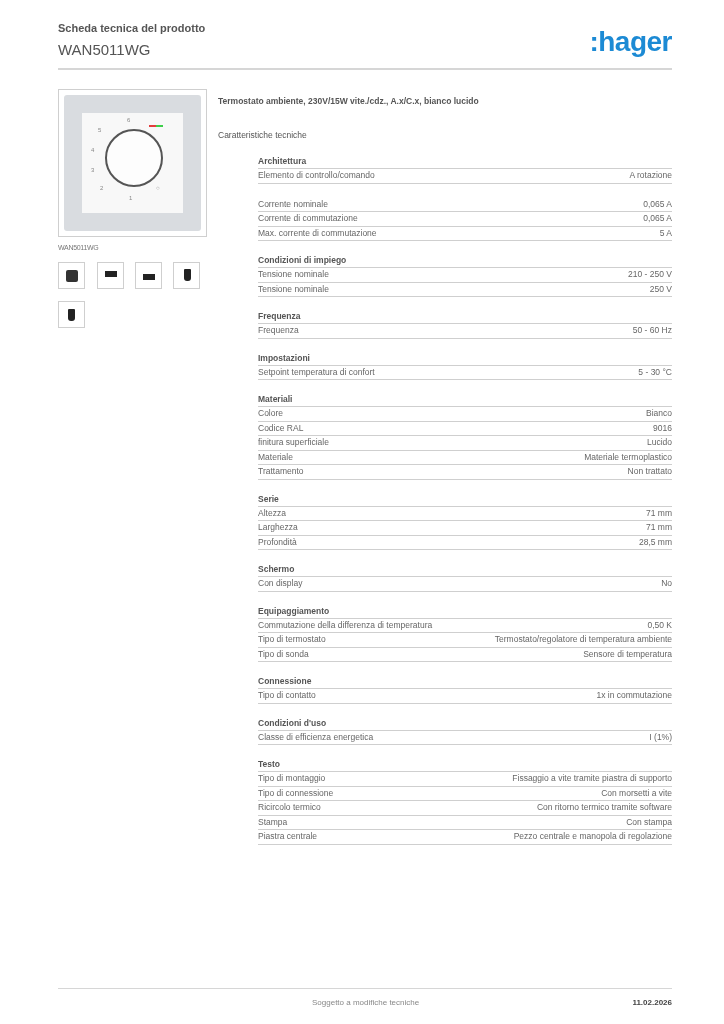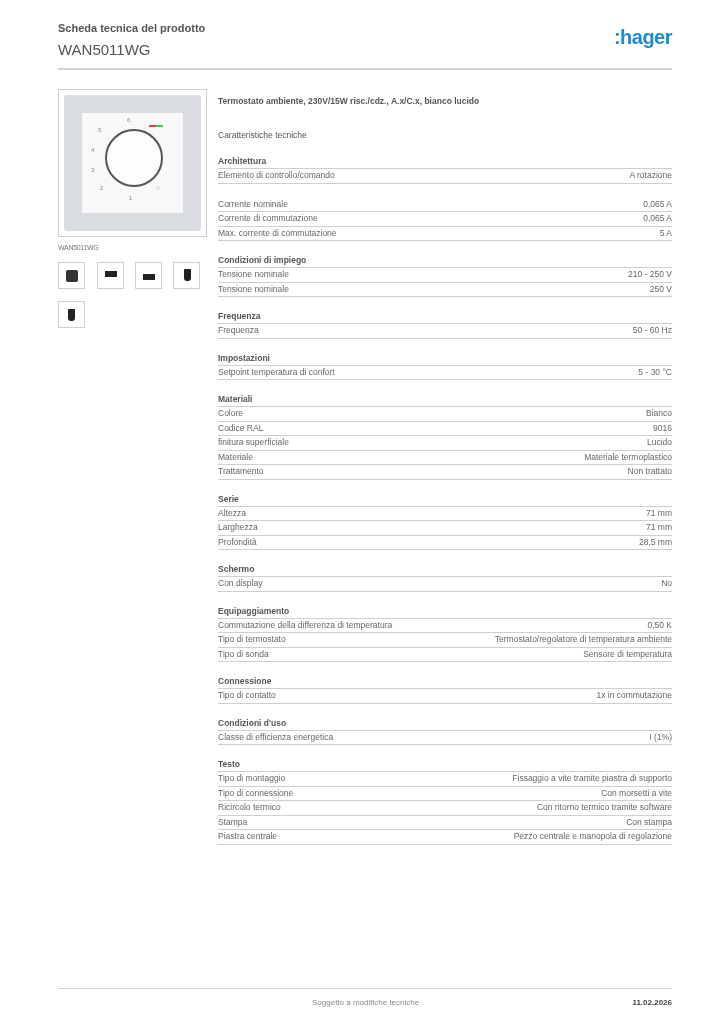--- a/index.html
+++ b/index.html
@@ -1,41 +1,41 @@
 <!DOCTYPE html>
 <html><head>
 <meta charset="utf-8">
 <style>
   html, body { margin: 0; padding: 0; background: #ffffff; }
   body { width: 724px; height: 1024px; position: relative; overflow: hidden;
          font-family: "Liberation Sans", sans-serif; color: #555; }
   .header { position: absolute; left: 58px; top: 20px; width: 614px; height: 48px; }
   .title { position: absolute; left: 0; top: 2px; font-size: 11px; font-weight: bold; color: #555; }
   .subtitle { position: absolute; left: 0; top: 21px; font-size: 15px; color: #555; }
-  .logo { position: absolute; right: 0; top: 6px; font-size: 20px; font-weight: bold; color: #1c8ad4; letter-spacing: -0.5px; }
+  .logo { position: absolute; right: 0; top: 6px; font-size: 28px; font-weight: bold; color: #1c8ad4; letter-spacing: -0.5px; }
   .header-rule { position: absolute; left: 58px; top: 68px; width: 614px; height: 2px; background: #d6d6d6; }
 
   .product-image { position: absolute; left: 58px; top: 89px; width: 149px; height: 148px;
                    border: 1px solid #cfcfcf; box-sizing: border-box; background: #fff; }
   .plate { position: absolute; left: 5px; top: 5px; width: 137px; height: 136px; background: #d9dce0; border-radius: 3px; }
   .plate-inner { position: absolute; left: 18px; top: 18px; width: 101px; height: 100px; background: #f8f8f8; }
   .knob { position: absolute; left: 23px; top: 16px; width: 54px; height: 54px; border-radius: 50%;
           border: 2px solid #555; background: #fdfdfd; }
   .led-red { position: absolute; left: 67px; top: 12px; width: 7px; height: 2px; background: #e43d3d; }
   .led-green { position: absolute; left: 74px; top: 12px; width: 7px; height: 2px; background: #3ecf4a; }
   .scale { position: absolute; font-size: 6px; color: #888; }
 
   .image-caption { position: absolute; left: 58px; top: 244px; font-size: 7px; color: #777; letter-spacing: -0.3px; }
   .thumb { position: absolute; width: 27px; height: 27px; border: 1px solid #cfcfcf; box-sizing: border-box; background: #fff; }
   .thumb .shape { position: absolute; background: #222; }
 
   .content { position: absolute; left: 218px; top: 96px; width: 454px; }
   .desc { font-size: 8.5px; font-weight: bold; color: #555; height: 12px; }
   .section-heading-main { font-size: 8.5px; font-weight: normal; color: #555; margin-top: 22px; height: 12px; }
-  .group { margin-top: 14px; }
+  .group { margin-top: 14px; margin-left: 40px; }
   .group-title { font-size: 8.5px; font-weight: bold; color: #555; height: 11px; border-bottom: 1px solid #cfcfcf; padding-bottom: 1px; }
   .row { display: flex; justify-content: space-between; font-size: 8.5px; color: #666; height: 13.5px;
          line-height: 13px; border-bottom: 1px solid #cfcfcf; }
   .row .val { text-align: right; }
 
   .footer-rule { position: absolute; left: 58px; top: 988px; width: 614px; height: 1px; background: #d6d6d6; }
   .footer-left { position: absolute; left: 58px; top: 998px; font-size: 8px; font-weight: bold; color: #444; margin-top: 44px; }
   .footer-center { position: absolute; left: 312px; top: 998px; font-size: 8px; color: #888; }
   .footer-right { position: absolute; right: 52px; top: 998px; font-size: 8px; font-weight: bold; color: #444; }
 </style>
@@ -77,21 +77,21 @@
   <div class="shape" style="left:7px;top:11px;width:12px;height:6px;"></div>
 </div>
 <div class="thumb" style="left:173px;top:262px;">
   <div class="shape" style="left:10px;top:6px;width:7px;height:12px;border-radius:1px 1px 3px 3px;"></div>
 </div>
 <div class="thumb" style="left:58px;top:301px;">
   <div class="shape" style="left:9px;top:7px;width:7px;height:12px;border-radius:1px 1px 3px 3px;"></div>
 </div>
 
 <div class="content">
-  <div class="desc">Termostato ambiente, 230V/15W risc./cdz., A.x/C.x, bianco lucido</div>
+  <div class="desc">Termostato ambiente, 230V/15W vite./cdz., A.x/C.x, bianco lucido</div>
   <div class="section-heading-main">Caratteristiche tecniche</div>
   <div id="groups">
       <div class="group">
         <div class="group-title">Architettura</div>
         <div class="row">
           <span>Elemento di controllo/comando</span>
           <span class="val">A rotazione</span>
         </div>
       </div>
       <div class="group">

